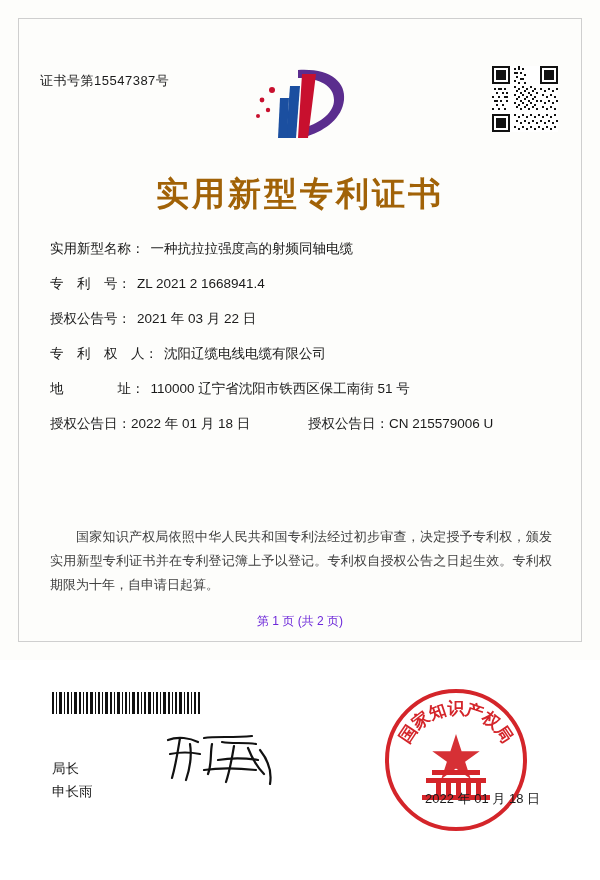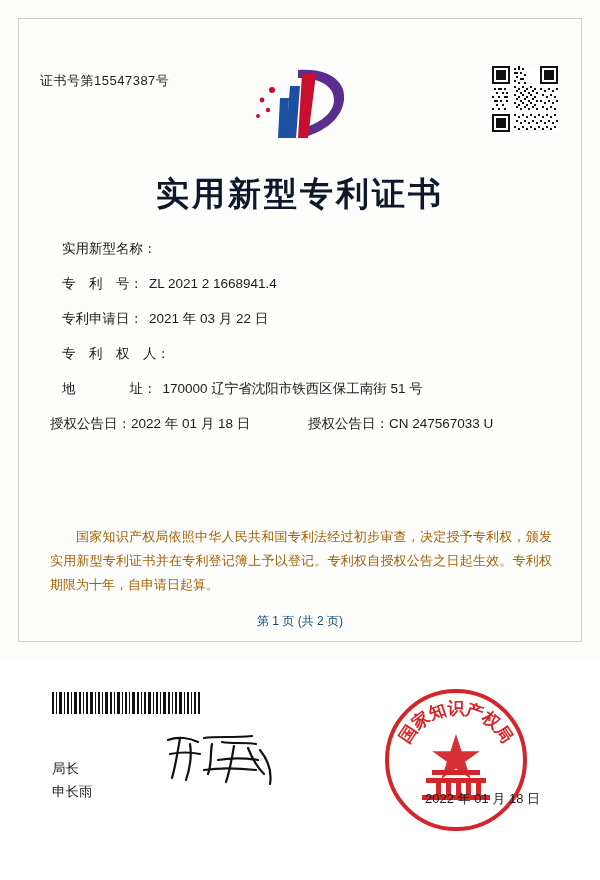--- a/index.html
+++ b/index.html
@@ -64,38 +64,37 @@
 
   .title {
     position: absolute;
     left: 0;
     right: 0;
     top: 172px;
     text-align: center;
     font-size: 33px;
     font-weight: bold;
     letter-spacing: 3px;
-    color: #0f172a;
+    color: #a16207;
     font-family: "DejaVu Sans", sans-serif;
   }
 
   .fields {
     position: absolute;
     left: 50px;
     top: 240px;
     right: 46px;
   }
 
   .field-row {
     display: flex;
     align-items: baseline;
     margin-bottom: 17px;
     font-size: 13.5px;
     color: #1a1a1a;
-    margin-left: 12px;
   }
   .field-label {
     white-space: nowrap;
   }
   .field-value {
     margin-left: 6px;
     white-space: nowrap;
   }
 
   .grant-row {
@@ -111,21 +110,21 @@
     flex: 1;
   }
 
   .paragraphs {
     position: absolute;
     left: 50px;
     right: 48px;
     top: 525px;
     font-size: 13px;
     line-height: 1.85;
-    color: #a16207;
+    color: #404040;
     text-align: justify;
   }
   .paragraphs p {
     margin: 0 0 4px 0;
     text-indent: 2em;
   }
 
   
   .barcode {
     position: absolute;
@@ -170,21 +169,21 @@
     color: #1a1a1a;
   }
 
   .page-no {
     position: absolute;
     left: 0;
     right: 0;
     bottom: 30px;
     text-align: center;
     font-size: 12px;
-    color: #0c4a6e;
+    color: #6d28d9;
   }
 </style>
 </head>
 <body>
 
 <div class="page">
 
   <div class="cert-border"></div>
 
   <div class="cert-no">证书号第15547387号</div>
@@ -335,48 +334,50 @@
       </g>
     </svg>
   </div>
 
   <div class="title">实用新型专利证书</div>
 
   <div class="fields">
 
     <div class="field-row">
       <span class="field-label">实用新型名称：</span>
+      <span class="field-value">一种抗拉拉强度高的射频同轴电缆</span>
     </div>
 
 
     <div class="field-row">
       <span class="field-label">专　利　号：</span>
       <span class="field-value">ZL 2021 2 1668941.4</span>
     </div>
 
     <div class="field-row">
-      <span class="field-label">专利申请日：</span>
+      <span class="field-label">授权公告号：</span>
       <span class="field-value">2021 年 03 月 22 日</span>
     </div>
 
     <div class="field-row">
       <span class="field-label">专　利　权　人：</span>
+      <span class="field-value">沈阳辽缆电线电缆有限公司</span>
     </div>
 
     <div class="field-row">
       <span class="field-label">地　　　　址：</span>
-      <span class="field-value">170000 辽宁省沈阳市铁西区保工南街 51 号</span>
+      <span class="field-value">110000 辽宁省沈阳市铁西区保工南街 51 号</span>
     </div>
 
     <div class="grant-row">
       <div class="left">
         <span>授权公告日：</span><span>2022 年 01 月 18 日</span>
       </div>
       <div class="right">
-        <span>授权公告日：</span><span>CN 247567033 U</span>
+        <span>授权公告日：</span><span>CN 215579006 U</span>
       </div>
     </div>
 
   </div>
 
   <div class="paragraphs">
     <p>国家知识产权局依照中华人民共和国专利法经过初步审查，决定授予专利权，颁发实用新型专利证书并在专利登记簿上予以登记。专利权自授权公告之日起生效。专利权期限为十年，自申请日起算。</p>
   </div>
 
   <div class="barcode">

